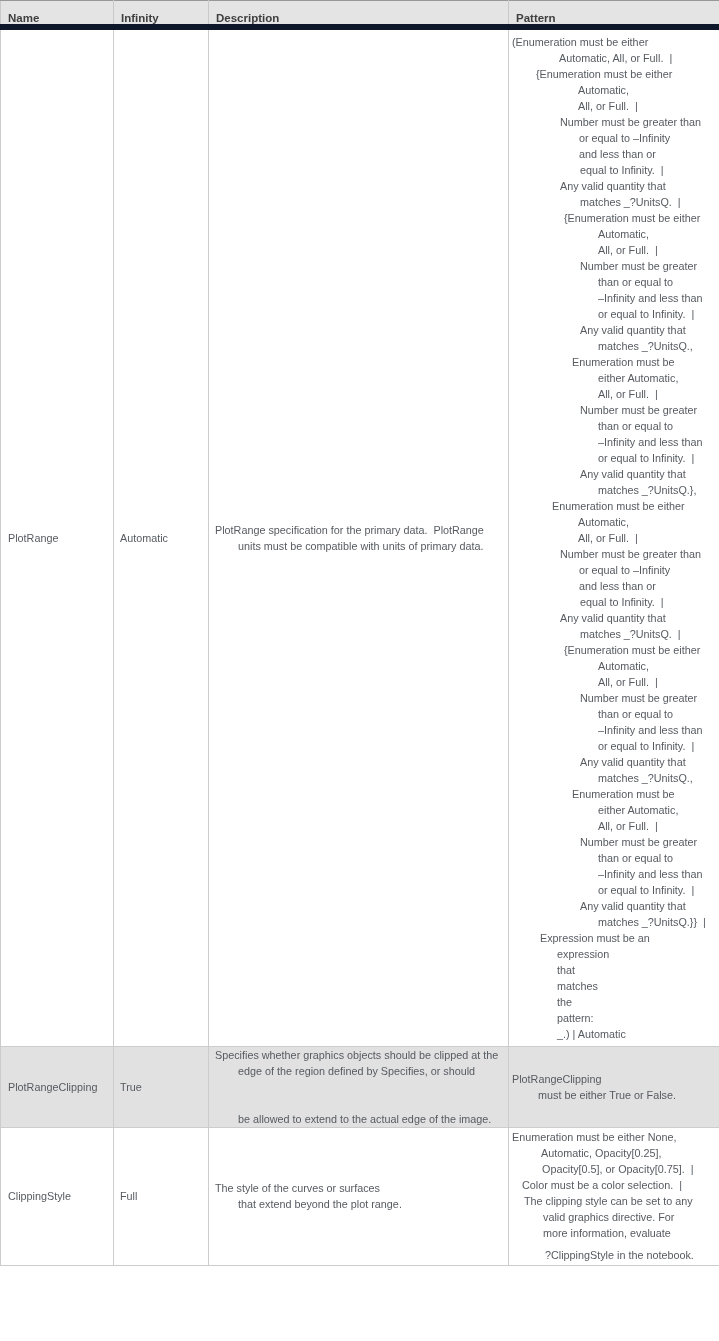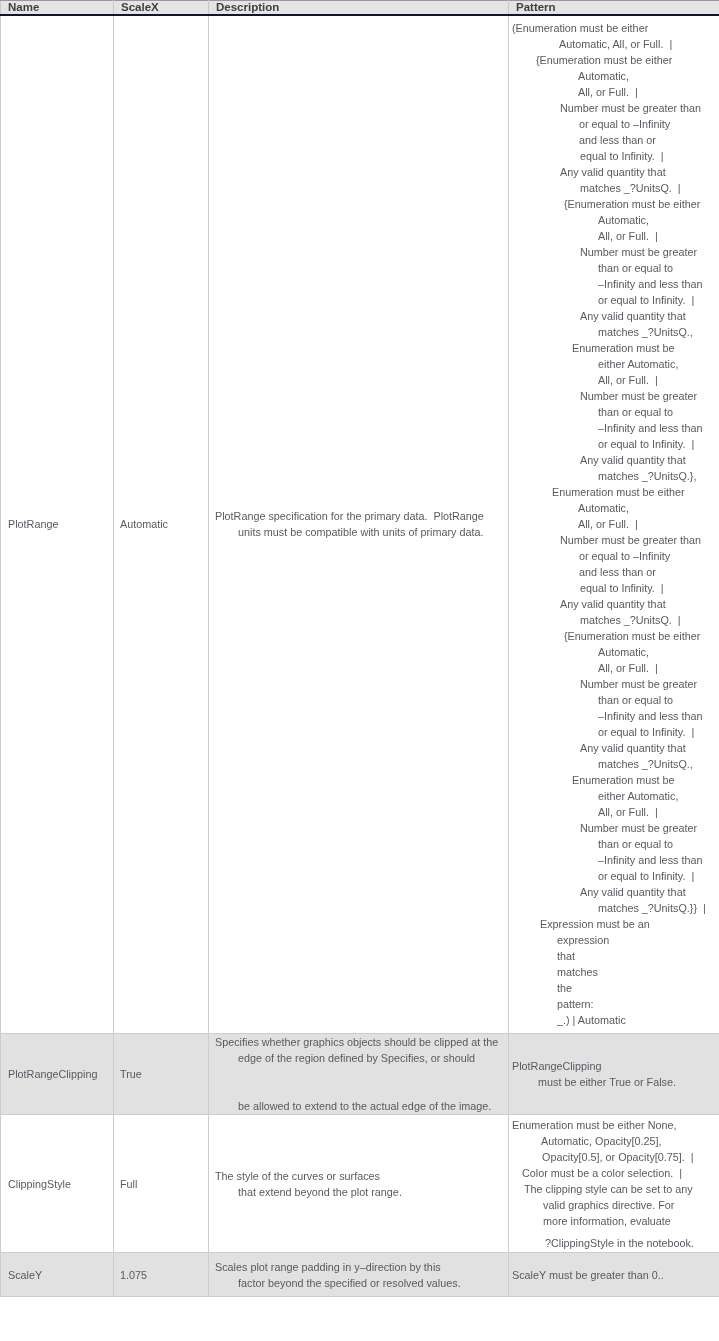--- a/index.html
+++ b/index.html
@@ -18,24 +18,24 @@
   .doc-table col.c-desc    { width: 300px; }
   .doc-table col.c-pattern { width: 211px; }
 
   .doc-table th {
     background: var(--header-bg, #e4e4e4);
     color: var(--header-text, #3f3f3f);
     font-size: 11.5px;
     font-weight: bold;
     text-align: left;
     height: 14px;
-    padding: 0 0 0 7px;
+    padding: 11px 0 0 7px;
     border: 1px solid #c9c9c9;
     border-top: 1px solid var(--border-outer, #979797);
-    border-bottom: 2px solid #0f172a;
+    border-bottom: 6px solid #0f172a;
     box-sizing: border-box;
   }
   .doc-table td {
     border: 1px solid #cccccc;
     vertical-align: middle;
     font-size: 10.8px;
     color: var(--body-text, #565b61);
     padding: 0;
     box-sizing: border-box;
     overflow: hidden;
@@ -66,21 +66,21 @@
 <table class="doc-table">
   <colgroup>
     <col class="c-name">
       <col class="c-default">
       <col class="c-desc">
       <col class="c-pattern">
   </colgroup>
   <thead>
     <tr>
       <th>Name</th>
-      <th>ScaleX</th>
+      <th>Infinity</th>
       <th>Description</th>
       <th>Pattern</th>
     </tr>
   </thead>
   <tbody>
       <tr>
         <td class="name-cell">PlotRange</td>
         <td class="default-cell">Automatic</td>
         <td class="desc-cell">
           <div class="line" style="padding-left: 0px;">PlotRange specification for the primary data.  PlotRange</div>
@@ -176,25 +176,14 @@
           <div class="line" style="padding-left: 0px;">Enumeration must be either None,</div>
           <div class="line" style="padding-left: 29px;">Automatic, Opacity[0.25],</div>
           <div class="line" style="padding-left: 30px;">Opacity[0.5], or Opacity[0.75].  |</div>
           <div class="line" style="padding-left: 10px;">Color must be a color selection.  |</div>
           <div class="line" style="padding-left: 12px;">The clipping style can be set to any</div>
           <div class="line" style="padding-left: 31px;">valid graphics directive. For</div>
           <div class="line" style="padding-left: 31px;">more information, evaluate</div>
           <div class="line" style="padding-left: 33px; margin-top: 6px;">?ClippingStyle in the notebook.</div>
         </td>
       </tr>
-      <tr>
-        <td class="name-cell">ScaleY</td>
-        <td class="default-cell">1.075</td>
-        <td class="desc-cell">
-          <div class="line" style="padding-left: 0px;">Scales plot range padding in y–direction by this</div>
-          <div class="line" style="padding-left: 23px;">factor beyond the specified or resolved values.</div>
-        </td>
-        <td class="pattern-cell">
-          <div class="line" style="padding-left: 0px;">ScaleY must be greater than 0..</div>
-        </td>
-      </tr>
     </tbody>
 </table>
 
 </body></html>

